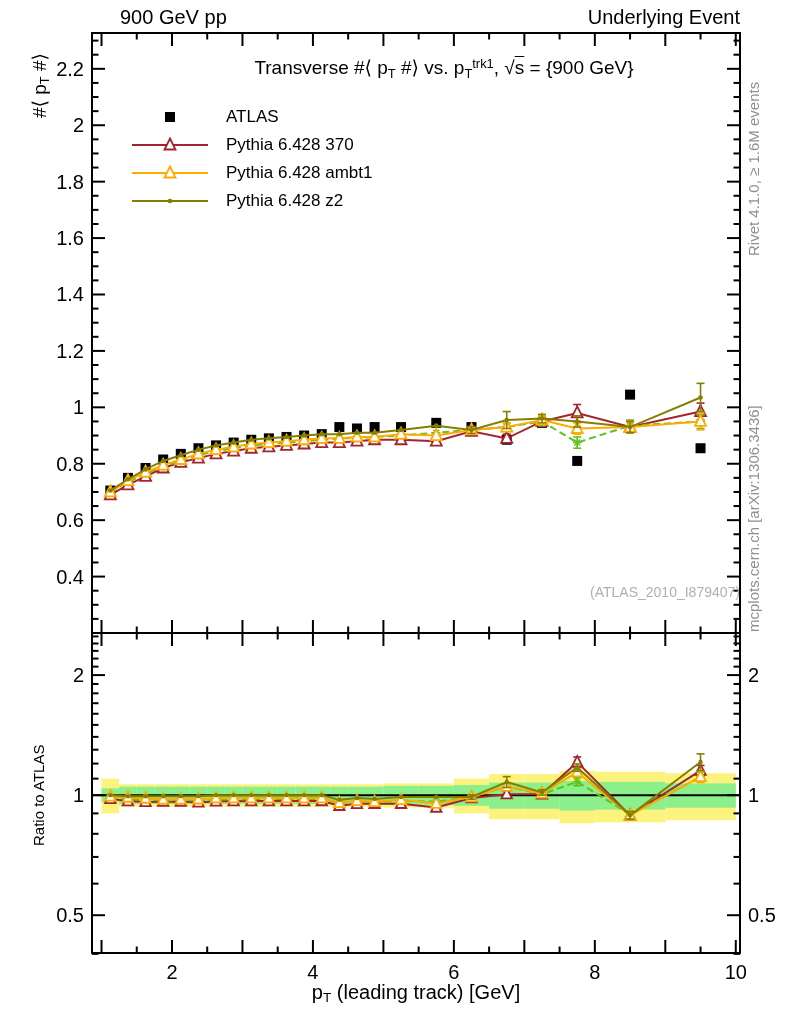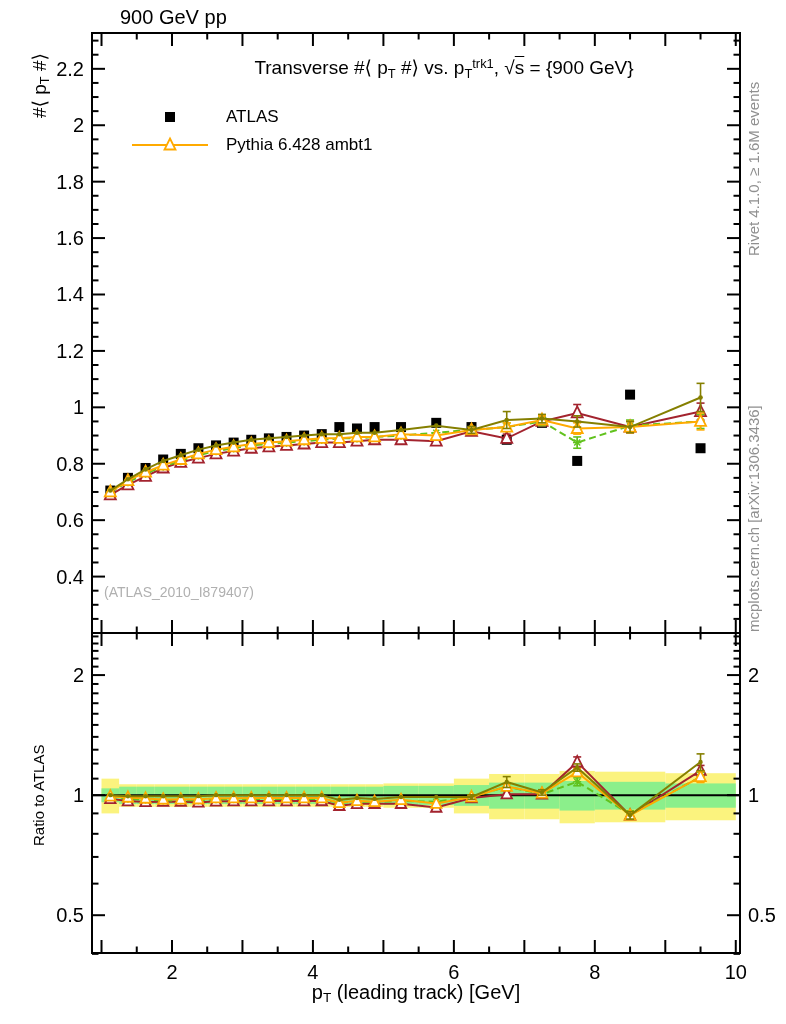--- a/index.html
+++ b/index.html
@@ -4,21 +4,21 @@
 <style>
   html,body{margin:0;padding:0;background:#fff;}
   .page{position:relative;width:786px;height:1024px;background:#fff;overflow:hidden;
         font-family:"Liberation Sans",sans-serif;color:#000;}
   svg.canvas{position:absolute;left:0;top:0;}
   .abs{position:absolute;white-space:nowrap;}
   .hdr{top:6px;font-size:20px;}
   .hdr-left{left:100px;margin-left:20px;}
   .hdr-right{right:46px;}
   .title{left:92px;width:704px;top:56px;text-align:center;font-size:19px;}
-  .watermark{left:92px;width:648px;top:584px;text-align:left;font-size:14px;color:#b0b0b0;padding-left:12px;}
+  .watermark{left:92px;width:648px;top:584px;text-align:right;font-size:14px;color:#b0b0b0;}
   .xlabel{left:92px;width:648px;top:981px;text-align:center;font-size:20px;}
   .vtext{position:absolute;transform:rotate(-90deg);transform-origin:0 0;white-space:nowrap;}
   .ylabel-main{left:28px;top:118px;font-size:19px;}
   .ylabel-ratio{left:30px;top:846px;font-size:15px;}
   .note{color:#909090;font-size:15px;}
   .note-rivet{left:745px;top:256px;}
   .note-mcplots{left:745px;top:632px;}
   .legend{left:128px;top:106px;display:flex;flex-direction:column;gap:6px;}
   .lg-row{display:flex;align-items:center;gap:14px;font-size:17px;height:22px;}
   .sg-sub{font-size:68%;vertical-align:-22%;}
@@ -1006,20 +1006,21 @@
       <text x="84" y="682.0823440289298" text-anchor="end" font-size="20" font-family="Liberation Sans, sans-serif">2</text>
       <text x="748" y="682.0823440289298" text-anchor="start" font-size="20" font-family="Liberation Sans, sans-serif">2</text>
       <text x="171.9869494290375" y="979" text-anchor="middle" font-size="20" font-family="Liberation Sans, sans-serif">2</text>
       <text x="312.9331158238173" y="979" text-anchor="middle" font-size="20" font-family="Liberation Sans, sans-serif">4</text>
       <text x="453.87928221859704" y="979" text-anchor="middle" font-size="20" font-family="Liberation Sans, sans-serif">6</text>
       <text x="594.8254486133769" y="979" text-anchor="middle" font-size="20" font-family="Liberation Sans, sans-serif">8</text>
       <text x="735.7716150081566" y="979" text-anchor="middle" font-size="20" font-family="Liberation Sans, sans-serif">10</text>
     </svg>
 
   <div class="abs hdr hdr-left">900 GeV pp</div>
+  <div class="abs hdr hdr-right">Underlying Event</div>
 
   <div class="abs title"><span>Transverse #⟨ p</span><span class="sg-sub">T</span><span> #⟩ vs. p</span><span class="sg-sub">T</span><span class="sg-sup">trk1</span><span>, </span><span>√</span><span class="sg-ol">s</span><span> = {900 GeV}</span></div>
 
   <div class="vtext ylabel-main"><span>#⟨ p</span><span class="sg-sub">T</span><span> #⟩</span></div>
   <div class="vtext ylabel-ratio">Ratio to ATLAS</div>
   <div class="abs xlabel"><span>p</span><span class="sg-sub">T</span><span> (leading track) [GeV]</span></div>
 
   <div class="vtext note note-rivet">Rivet 4.1.0, ≥ 1.6M events</div>
   <div class="vtext note note-mcplots">mcplots.cern.ch [arXiv:1306.3436]</div>
 
@@ -1029,21 +1030,39 @@
       <div class="lg-row">
         <svg width="84" height="22">
           <g>
             <rect x="37" y="6" width="10" height="10" fill="#000000"></rect>
           </g>
         </svg>
         <span>ATLAS</span>
       </div>
       <div class="lg-row">
         <svg width="84" height="22">
+          <line x1="4" x2="80" y1="11" y2="11" stroke="#a3232e" stroke-width="2"></line>
+          <g>
+            <path d="M 42 4.5 L 47.5 15.5 L 36.5 15.5 Z" fill="#fff" stroke="#a3232e" stroke-width="1.8"></path>
+          </g>
+        </svg>
+        <span>Pythia 6.428 370</span>
+      </div>
+      <div class="lg-row">
+        <svg width="84" height="22">
           <line x1="4" x2="80" y1="11" y2="11" stroke="#ffaa00" stroke-width="2"></line>
           <g>
             <path d="M 42 4.5 L 47.5 15.5 L 36.5 15.5 Z" fill="#fff" stroke="#ffaa00" stroke-width="1.8"></path>
           </g>
         </svg>
         <span>Pythia 6.428 ambt1</span>
+      </div>
+      <div class="lg-row">
+        <svg width="84" height="22">
+          <line x1="4" x2="80" y1="11" y2="11" stroke="#857f00" stroke-width="2"></line>
+          <g>
+            <circle cx="42" cy="11" r="2.3" fill="#857f00"></circle>
+          </g>
+        </svg>
+        <span>Pythia 6.428 z2</span>
       </div>
     </div>
 </div>
 
 </body></html>

